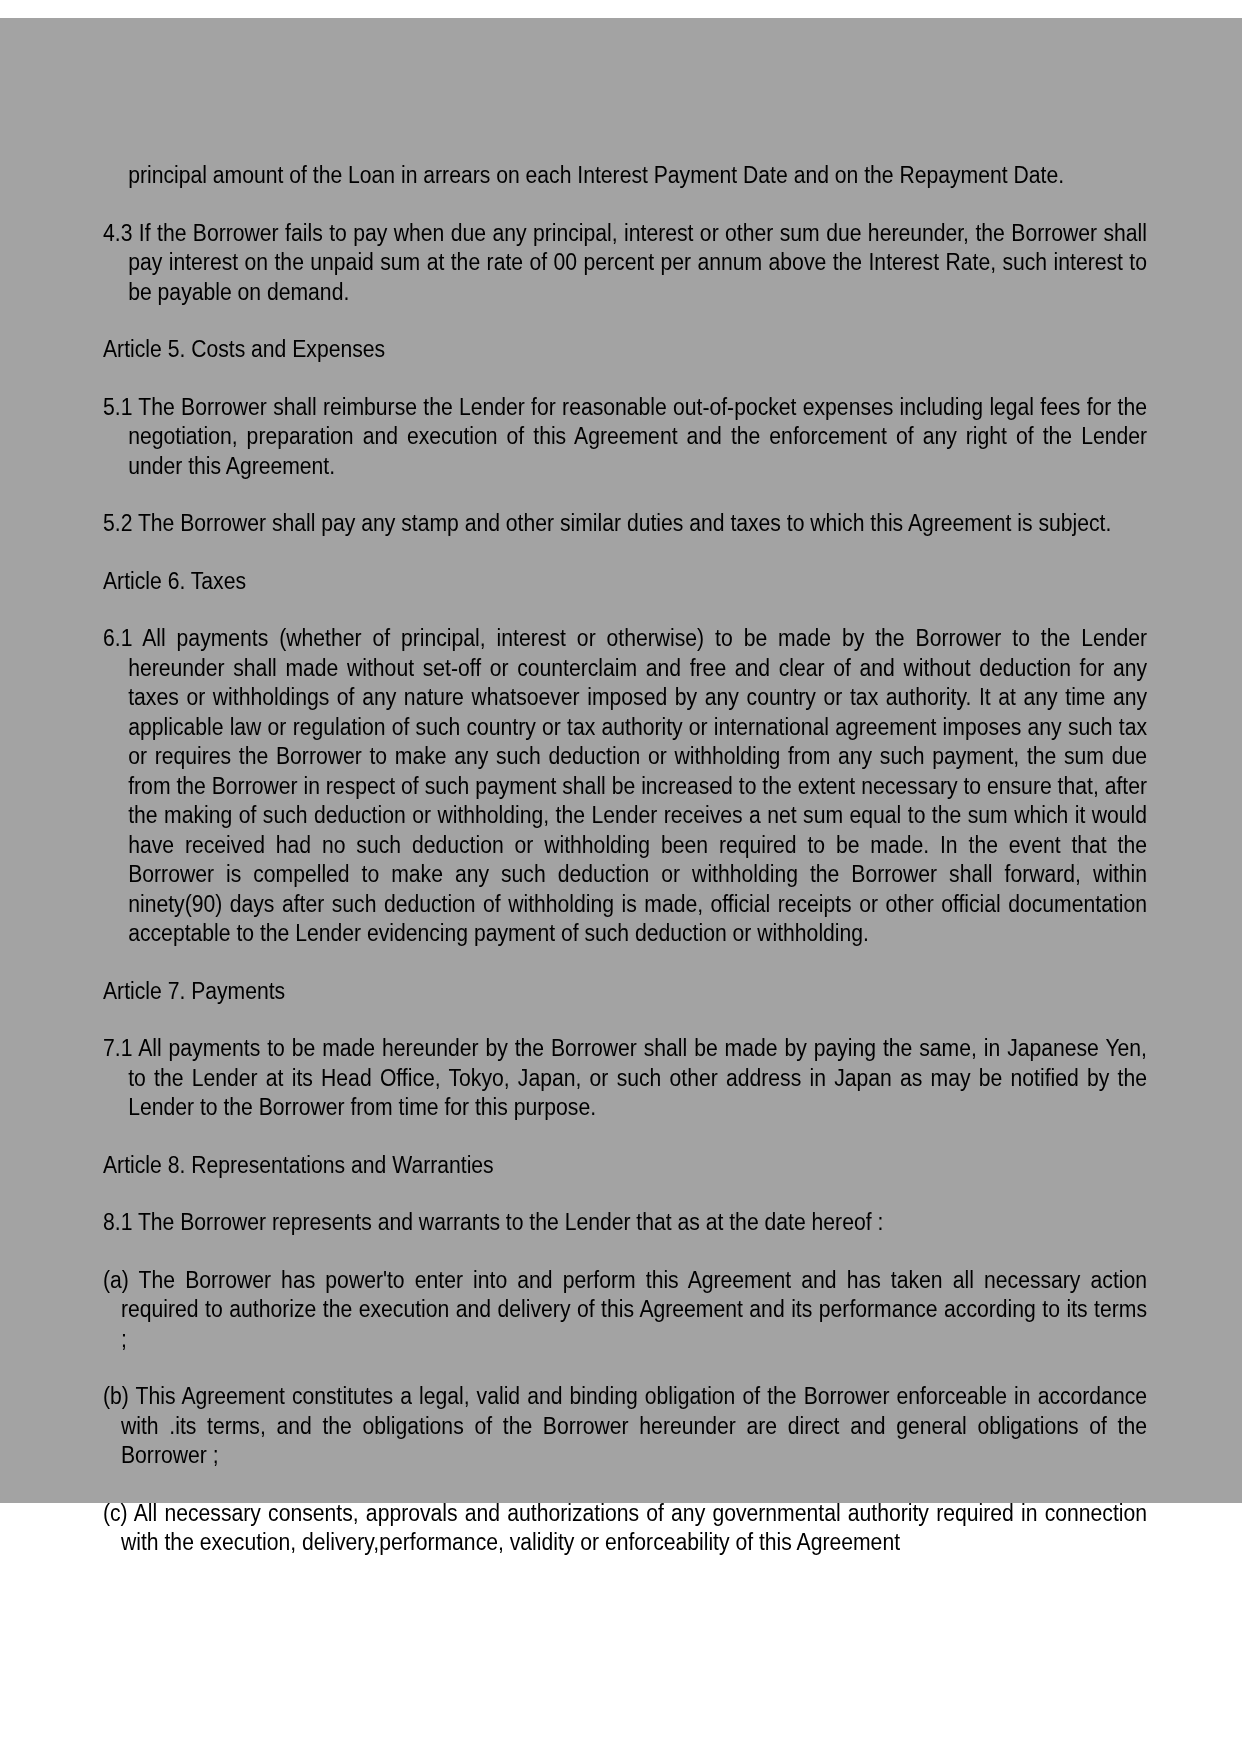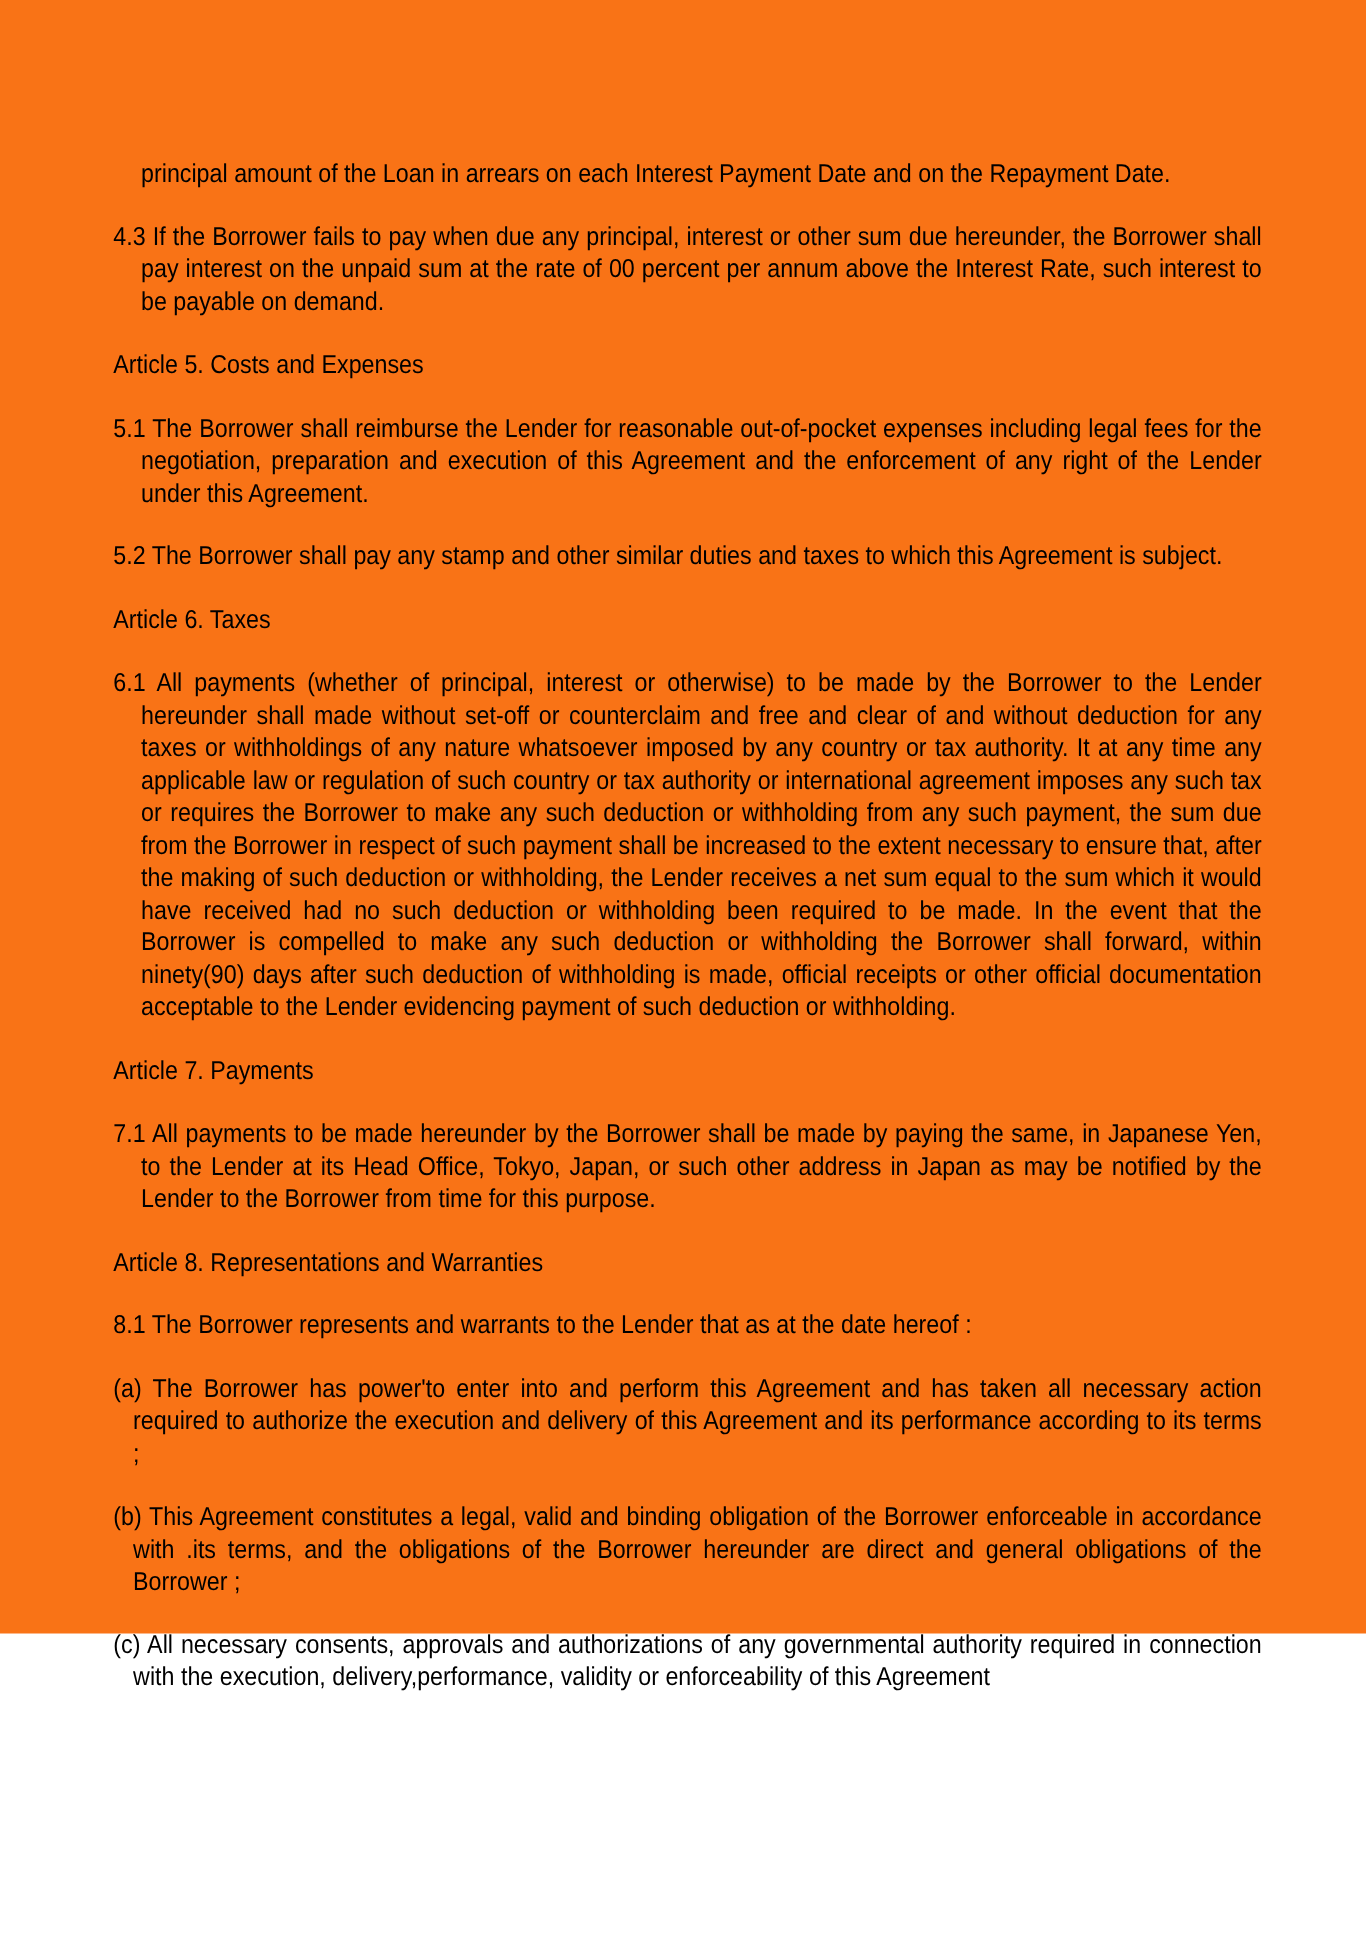--- a/index.html
+++ b/index.html
@@ -7,25 +7,25 @@
   body {
     width: 1242px;
     height: 1757px;
     overflow: hidden;
     font-family: "Liberation Sans", sans-serif;
     color: #000000;
     position: relative;
   }
   .page {
     position: absolute;
-    top: 0; left: 0;
+    top: 18px; left: 0;
     width: 1242px;
     height: 1485px;
     padding: 143px 0 0 103px;
-    background: #f97316;
+    background: #a3a3a3;
   }
   
   .doc {
     width: 1160px;
     transform: scaleX(0.9);
     transform-origin: 0 0;
   }
   .block {
     font-size: 23.5px;
     line-height: 29.5px;

